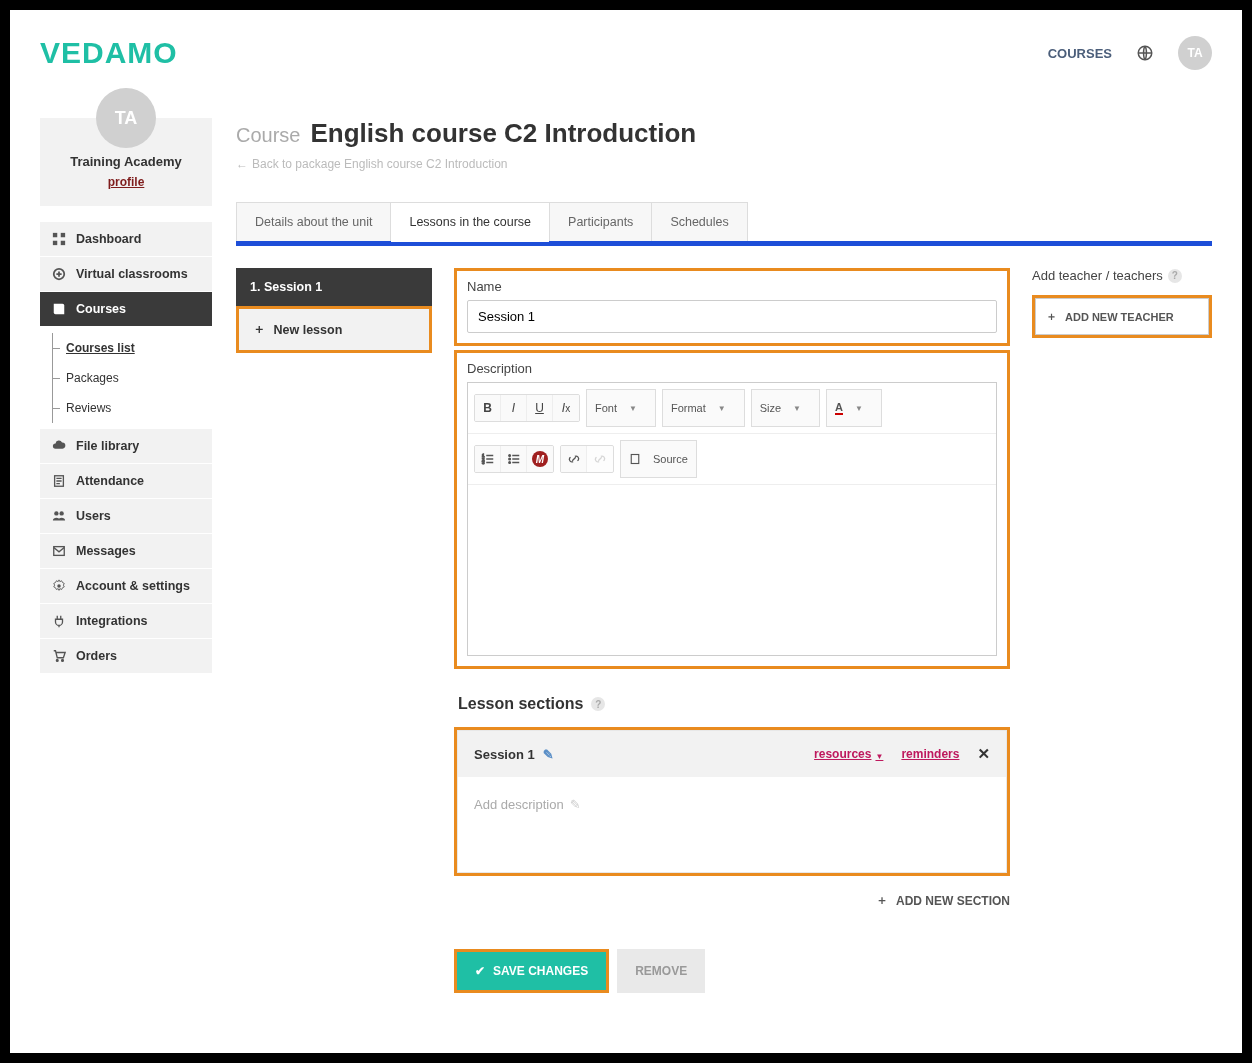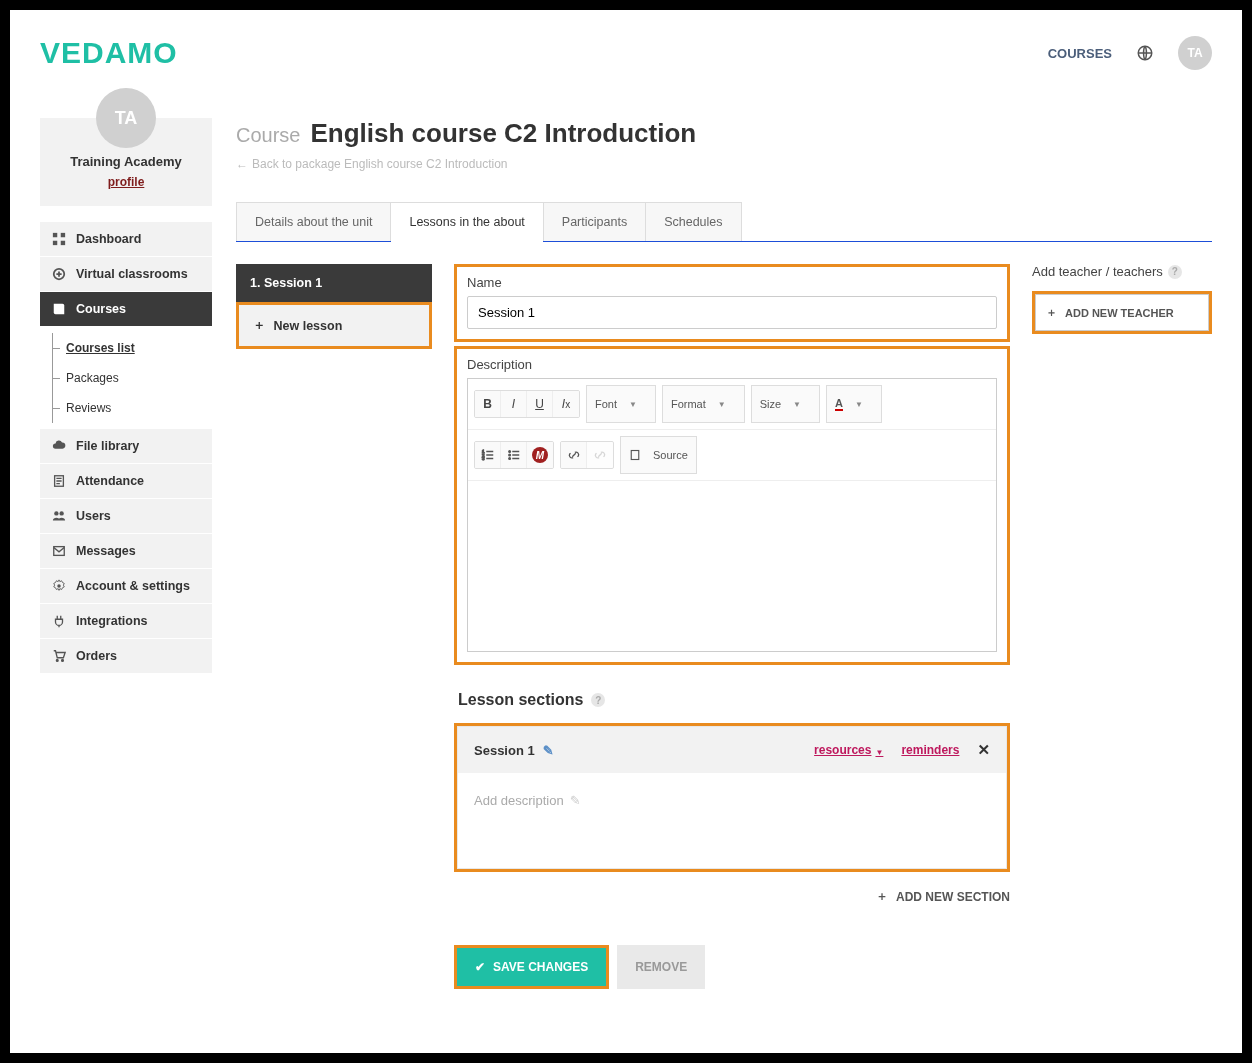--- a/index.html
+++ b/index.html
@@ -28,21 +28,21 @@
 .sub-item::before { content: ""; position: absolute; left: -10px; top: 0; bottom: 0; width: 1px; background: #999; }
 .sub-item::after { content: ""; position: absolute; left: -10px; top: 50%; width: 8px; height: 1px; background: #999; }
 .sub-item.active { font-weight: 700; text-decoration: underline; }
 
 .main { flex: 1; }
 .page-title-row { display: flex; align-items: baseline; gap: 10px; }
 .course-pre { color: #aaa; font-size: 20px; }
 .course-title { font-size: 26px; font-weight: 700; color: #333; }
 .back-link { color: #bbb; font-size: 12px; margin-top: 8px; display: inline-flex; align-items: center; gap: 4px; cursor: pointer; }
 
-.tabs { display: flex; margin-top: 30px; border-bottom: 1px solid #1d4ed8; }
+.tabs { display: flex; margin-top: 30px; border-bottom: 5px solid #1d4ed8; }
 .tab { padding: 12px 18px; font-size: 12.5px; color: #666; border: 1px solid #ddd; border-bottom: none; background: #f7f7f7; margin-right: -1px; cursor: pointer; }
 .tab.active { background: #fff; color: #333; position: relative; }
 .tab.active::after { content: ""; position: absolute; left: 0; right: 0; bottom: -1px; height: 1px; background: #fff; }
 
 .content-row { display: flex; gap: 22px; margin-top: 22px; align-items: flex-start; }
 .lessons-col { width: 196px; flex-shrink: 0; }
 .lesson-item { background: #3a3a3a; color: #fff; padding: 12px 14px; font-size: 12.5px; font-weight: 700; }
 .new-lesson { background: #f2f2f2; color: #333; padding: 12px 14px; font-size: 12.5px; font-weight: 700; display: flex; align-items: center; gap: 8px; cursor: pointer; }
 
 .form-col { flex: 1; }
@@ -215,21 +215,21 @@
         <span class="course-pre">Course</span>
         <span class="course-title">English course C2 Introduction</span>
       </div>
       <div class="back-link">
         <span>←</span>
         <span>Back to package English course C2 Introduction</span>
       </div>
 
       <div class="tabs">
         <div class="tab">Details about the unit</div>
-        <div class="tab active">Lessons in the about</div>
+        <div class="tab active">Lessons in the course</div>
         <div class="tab">Participants</div>
         <div class="tab">Schedules</div>
       </div>
 
       <div class="content-row">
         <div class="lessons-col">
           <div class="lesson-item">1. Session 1</div>
           <div class="hl-inline" style="display:block">
             <div class="new-lesson">
               <span>＋</span>

